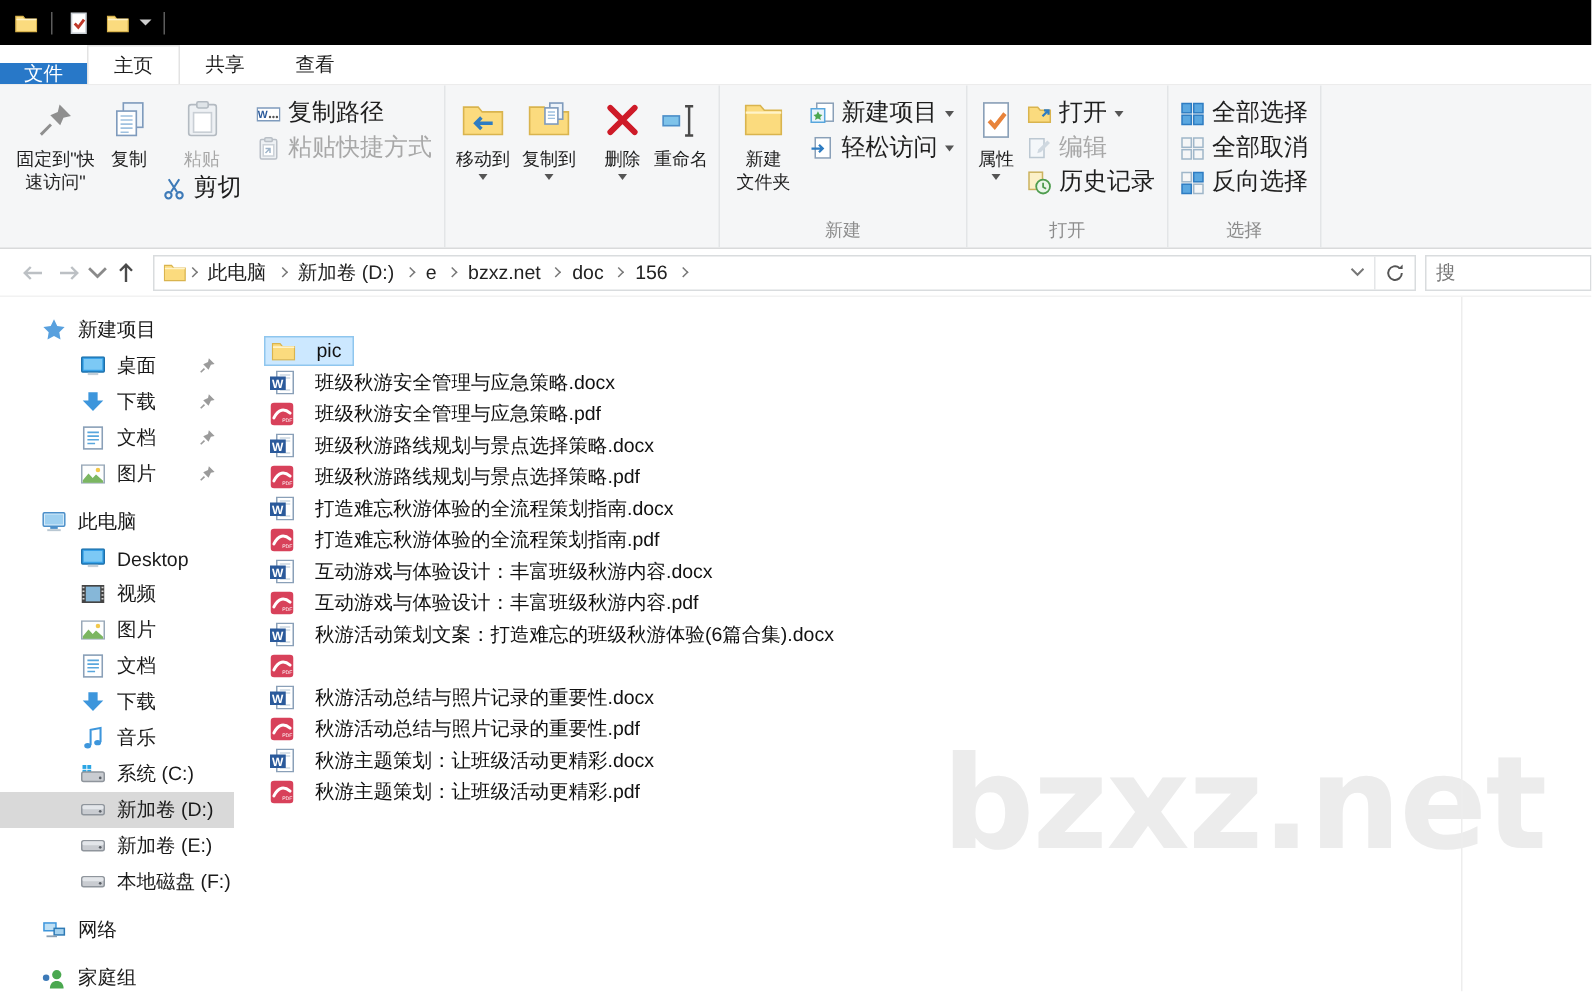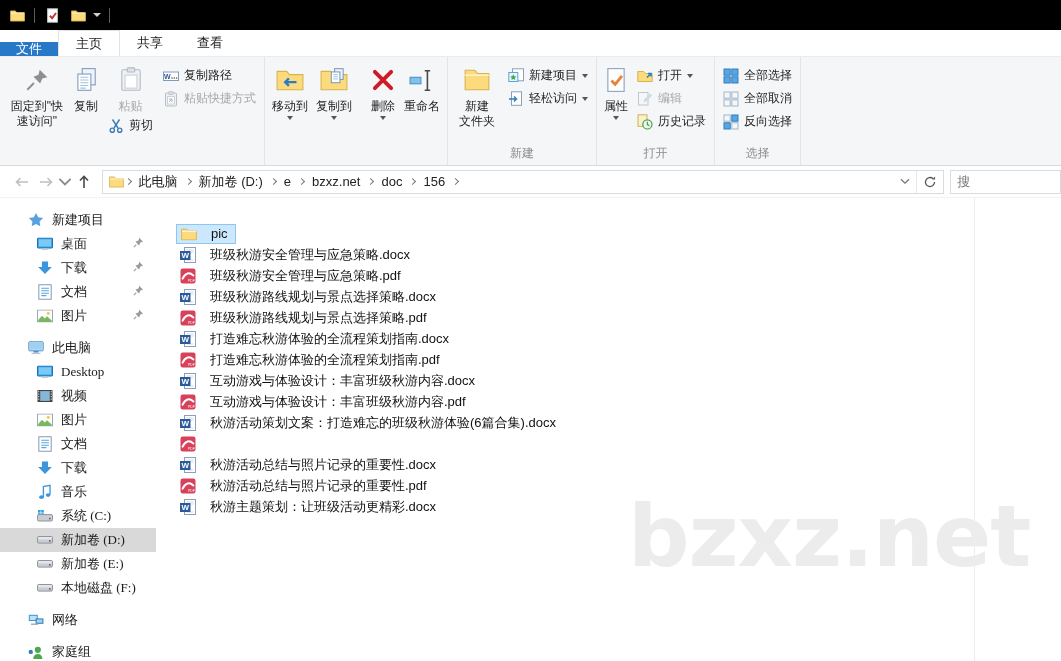--- a/index.html
+++ b/index.html
@@ -25,21 +25,21 @@
 
   
   .ribbon { position:absolute; top:57px; left:0; right:0; height:109px; background:#f5f6f7;
     border-bottom:1px solid #d9dadb; display:flex; align-items:stretch; padding-left:2px; }
   .rgroup { display:flex; flex-direction:column; border-right:1px solid #e3e5e7; padding:2px 3px 0; }
   .rbody { flex:1; display:flex; align-items:flex-start; }
   .rlabel { text-align:center; font-size:12px; color:#8c8c8c; padding:1px 8px 3px; }
   .btn-lg { display:flex; flex-direction:column; align-items:center; padding:4px 4px 0; gap:2px; }
   .btn-lg .ic { height:34px; display:flex; align-items:center; justify-content:center; }
   .blabel { font-size:12px; line-height:15px; text-align:center; color:#1e1e1e; white-space:pre-line; }
-  .btn-sm { display:flex; align-items:center; gap:5px; padding:1px 5px; font-size:12px;
+  .btn-sm { display:flex; align-items:center; gap:5px; padding:1px 5px; font-size:16px;
     color:#1e1e1e; height:23px; white-space:nowrap; }
   .btn-sm svg, .btn-sm .ic16 { width:16px; height:16px; flex:none; }
   .rcol { display:flex; flex-direction:column; padding-top:5px; }
   .caret { width:0; height:0; border-left:3.5px solid transparent; border-right:3.5px solid transparent;
     border-top:4px solid #555; }
   .disabled .blabel, .btn-sm.disabled { color:#a8a8a8; }
 
   
   .addrrow { position:absolute; top:166px; left:0; right:0; height:32px; background:#fff;
     display:flex; align-items:center; padding:0 0 0 10px; border-bottom:1px solid #f2f2f2; }
@@ -66,21 +66,21 @@
   .watermark { position:absolute; left:628px; top:486px; font-size:86px; font-weight:bold;
     color:#ececec; letter-spacing:-1px; z-index:1; font-family:"DejaVu Sans",sans-serif; }
 
   
   .sidebar { width:156px; flex:none; padding-top:10px; z-index:2; }
   .srow { height:24px; display:flex; align-items:center; font-size:13px; color:#1a1a1a; }
   .srow .sic { width:17px; height:17px; flex:none; display:flex; align-items:center; justify-content:center; }
   .srow .sic svg { width:16px; height:16px; }
   .srow .slabel { margin-left:8px; white-space:nowrap; }
   .lvl0 { padding-left:27px; }
-  .lvl1 { padding-left:36px;font-family:Liberation Serif, serif; }
+  .lvl1 { padding-left:53px; }
   .sel-gray { background:#d9d9d9; }
   .pin { margin-left:auto; margin-right:12px; }
   .pin svg { width:11px; height:11px; }
   .sgap { height:8px; }
 
   
   .filearea { flex:1; padding:5px 0 0 20px; z-index:2; }
   .frow { height:21px; display:flex; align-items:center; }
   .fitem { display:inline-flex; align-items:center; gap:14px; padding:1px 7px 1px 4px;margin-top:40px; }
   .fitem svg { width:16px; height:16px; flex:none; }
@@ -843,18 +843,26 @@
         </span>
       </div>
       <div class="frow">
         <span class="fitem">
           <svg viewBox="0 0 16 16">
               <use href="#i-docx"></use>
             </svg>
           <span class="fname">秋游主题策划：让班级活动更精彩.docx</span>
         </span>
       </div>
+      <div class="frow">
+        <span class="fitem">
+          <svg viewBox="0 0 16 16">
+              <use href="#i-pdf"></use>
+            </svg>
+          <span class="fname">秋游主题策划：让班级活动更精彩.pdf</span>
+        </span>
+      </div>
     </div>
   </div>
 
   <div class="vline"></div>
   <div class="watermark">bzxz.net</div>
 </div>
 
 </body></html>

